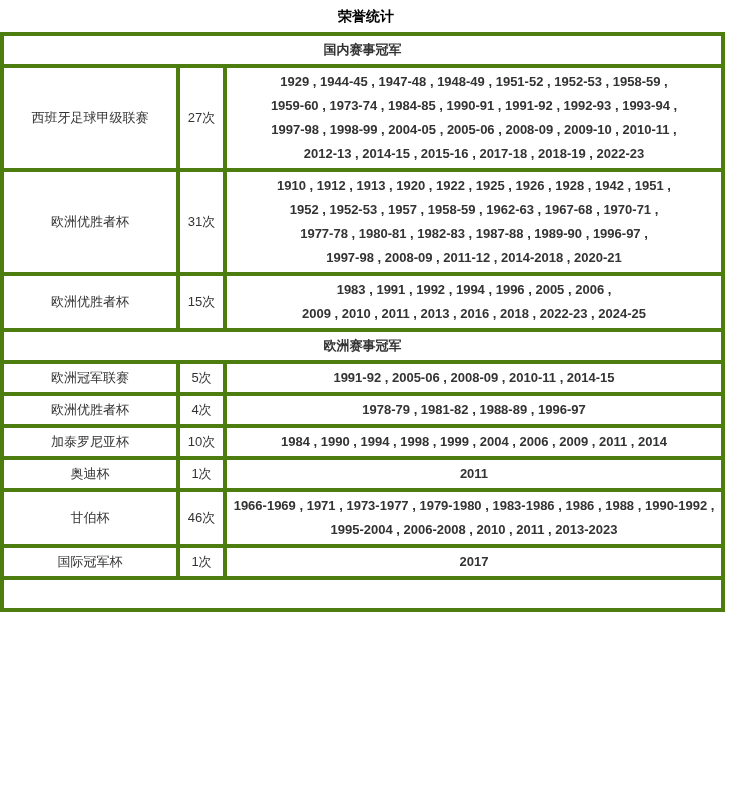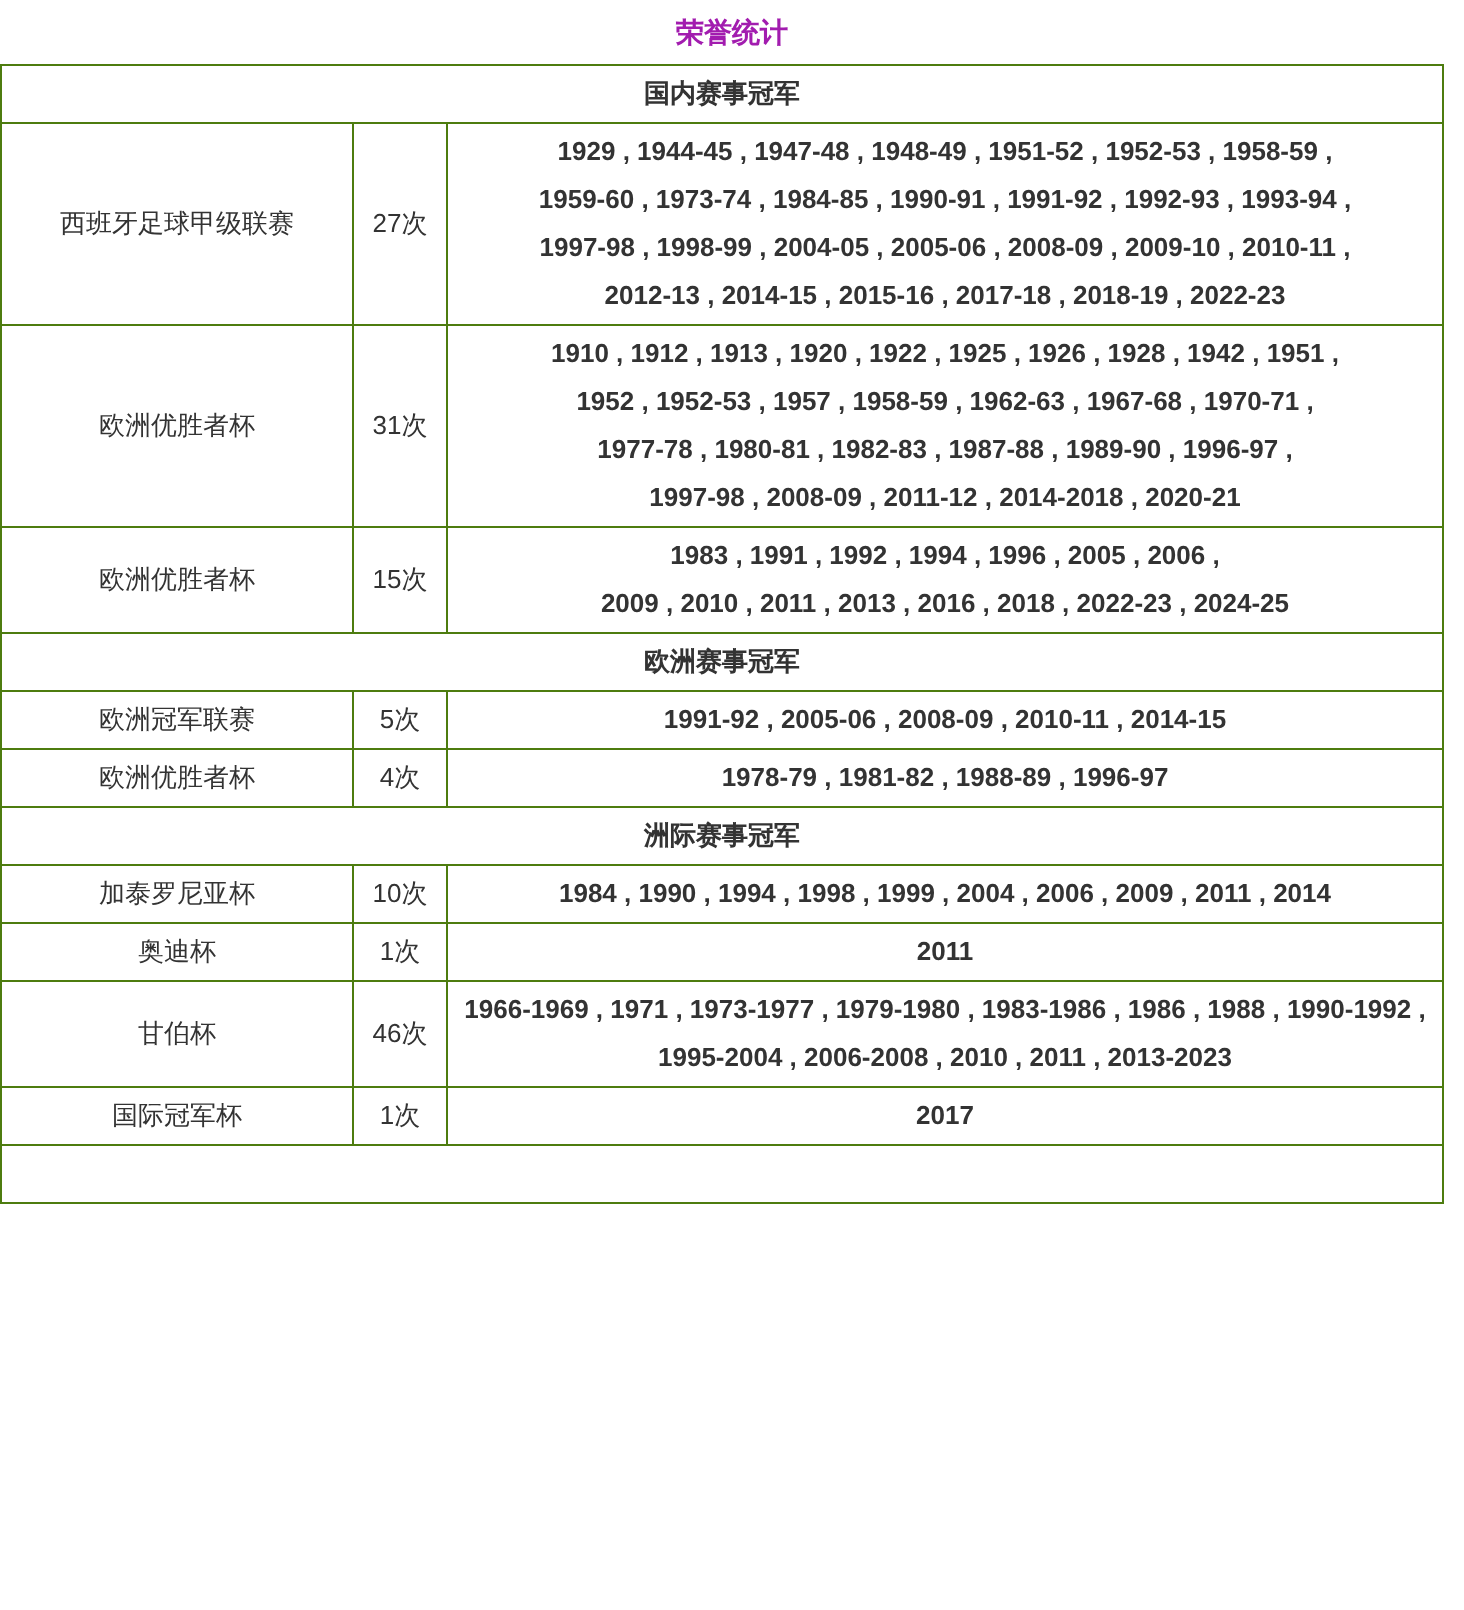--- a/index.html
+++ b/index.html
@@ -14,29 +14,29 @@
     font-size: 13px;
     color: #333333;
     overflow: hidden;
   }
   .page-title {
     height: 32px;
     line-height: 32px;
     text-align: center;
     font-weight: bold;
     font-size: 14px;
-    color: #a21caf;
+    color: #000000;
   }
   table.honors-table {
     border-collapse: collapse;
     table-layout: fixed;
     width: 721px;
   }
   table.honors-table td {
-    border: 1px solid #4d7c0f;
+    border: 4px solid #4d7c0f;
     text-align: center;
     vertical-align: middle;
     padding: 2px 4px;
     line-height: 24px;
     color: #333333;
   }
   td.section-header {
     font-weight: bold;
     height: 24px;
     font-size: 13px;
@@ -100,23 +100,20 @@
       <td class="name-cell">欧洲冠军联赛</td>
       <td class="count-cell">5次</td>
       <td class="years-cell">1991-92 , 2005-06 , 2008-09 , 2010-11 , 2014-15</td>
     </tr>
     <tr>
       <td class="name-cell">欧洲优胜者杯</td>
       <td class="count-cell">4次</td>
       <td class="years-cell">1978-79 , 1981-82 , 1988-89 , 1996-97</td>
     </tr>
 
-    <tr>
-      <td colspan="3" class="section-header">洲际赛事冠军</td>
-    </tr>
 
     <tr>
       <td class="name-cell">加泰罗尼亚杯</td>
       <td class="count-cell">10次</td>
       <td class="years-cell">1984 , 1990 , 1994 , 1998 , 1999 , 2004 , 2006 , 2009 , 2011 , 2014</td>
     </tr>
     <tr>
       <td class="name-cell">奥迪杯</td>
       <td class="count-cell">1次</td>
       <td class="years-cell">2011</td>

